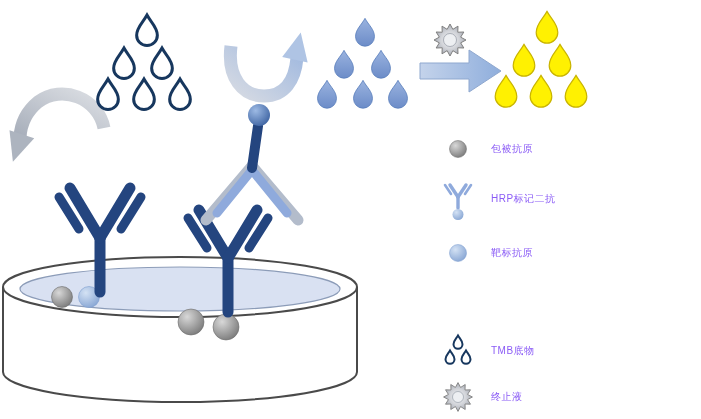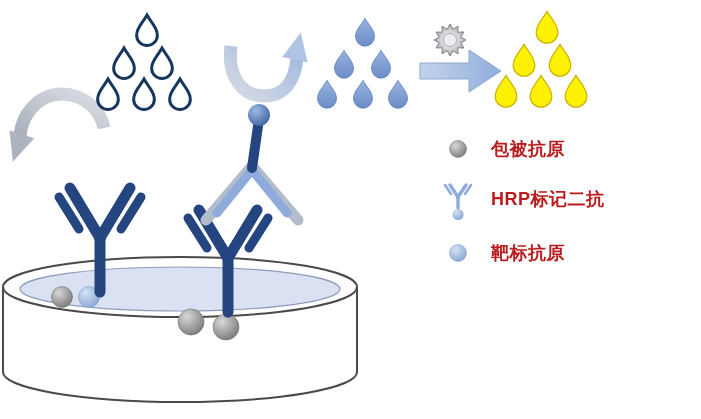--- a/index.html
+++ b/index.html
@@ -3,21 +3,21 @@
 <meta charset="utf-8">
 <style>
   * { margin:0; padding:0; box-sizing:border-box; }
   html,body { background:#ffffff; }
   body { font-family:"Liberation Sans", sans-serif; }
   .canvas { position:relative; width:701px; height:419px; background:#fff; overflow:hidden; }
   .diagram { position:absolute; left:0; top:0; }
   .legend { position:absolute; left:438px; top:0; width:263px; height:419px; }
   .legend-row { position:absolute; left:0; display:flex; align-items:center; gap:13px; height:42px; }
   .legend-icon { width:40px; display:flex; justify-content:center; align-items:center; }
-  .legend-label { font-size:18px; font-weight:700; color:#b91c1c; letter-spacing:0.5px; white-space:nowrap; }
+  .legend-label { font-size:10px; font-weight:400; color:#8b5cf6; letter-spacing:0.5px; white-space:nowrap; }
 </style>
 </head>
 <body>
 
 <div class="canvas">
 
   <svg class="diagram" width="701" height="419" viewBox="0 0 701 419">
     <defs>
       <path id="drop" d="M0,-13 C3.5,-6.5 9,-2.5 9,4.5 A9,9 0 1,1 -9,4.5 C-9,-2.5 -3.5,-6.5 0,-13 Z"></path>
       <polygon id="burst" points="16,0 10.63,2.85 13.86,8 7.78,7.78 8,13.86 2.85,10.63 0,16 -2.85,10.63 -8,13.86 -7.78,7.78 -13.86,8 -10.63,2.85 -16,0 -10.63,-2.85 -13.86,-8 -7.78,-7.78 -8,-13.86 -2.85,-10.63 0,-16 2.85,-10.63 8,-13.86 7.78,-7.78 13.86,-8 10.63,-2.85"></polygon>
@@ -177,16 +177,37 @@
             <path d="M-7,-5 L-13,-14" stroke-width="2.6"></path>
             <path d="M7,-5 L13,-14" stroke-width="2.6"></path>
           </g>
           <circle cx="0" cy="15.5" r="5.5" fill="url(#ballBlueGrad)"></circle>
         </svg>
       </span>
       <span class="legend-label">HRP标记二抗</span>
     </div>
 
 
-
+    <div class="legend-row" style="top:330px">
+      <span class="legend-icon">
+        <svg width="38" height="38" viewBox="-19 -19 38 38">
+          <g fill="#ffffff" stroke="#17375E" stroke-width="4">
+            <use href="#drop" transform="translate(0,-9) scale(0.5)"></use>
+            <use href="#drop" transform="translate(-8,6) scale(0.5)"></use>
+            <use href="#drop" transform="translate(8,6) scale(0.5)"></use>
+          </g>
+        </svg>
+      </span>
+      <span class="legend-label">TMB底物</span>
+    </div>
+
+    <div class="legend-row" style="top:376px">
+      <span class="legend-icon">
+        <svg width="34" height="34" viewBox="-17 -17 34 34">
+          <use href="#burst" transform="scale(0.9)" fill="url(#burstGrad)" stroke="#808080" stroke-width="1"></use>
+          <circle r="5.5" fill="#EDEFF2" stroke="#9AA0AA" stroke-width="0.7"></circle>
+        </svg>
+      </span>
+      <span class="legend-label">终止液</span>
+    </div>
 
   </div>
 </div>
 
 </body></html>

